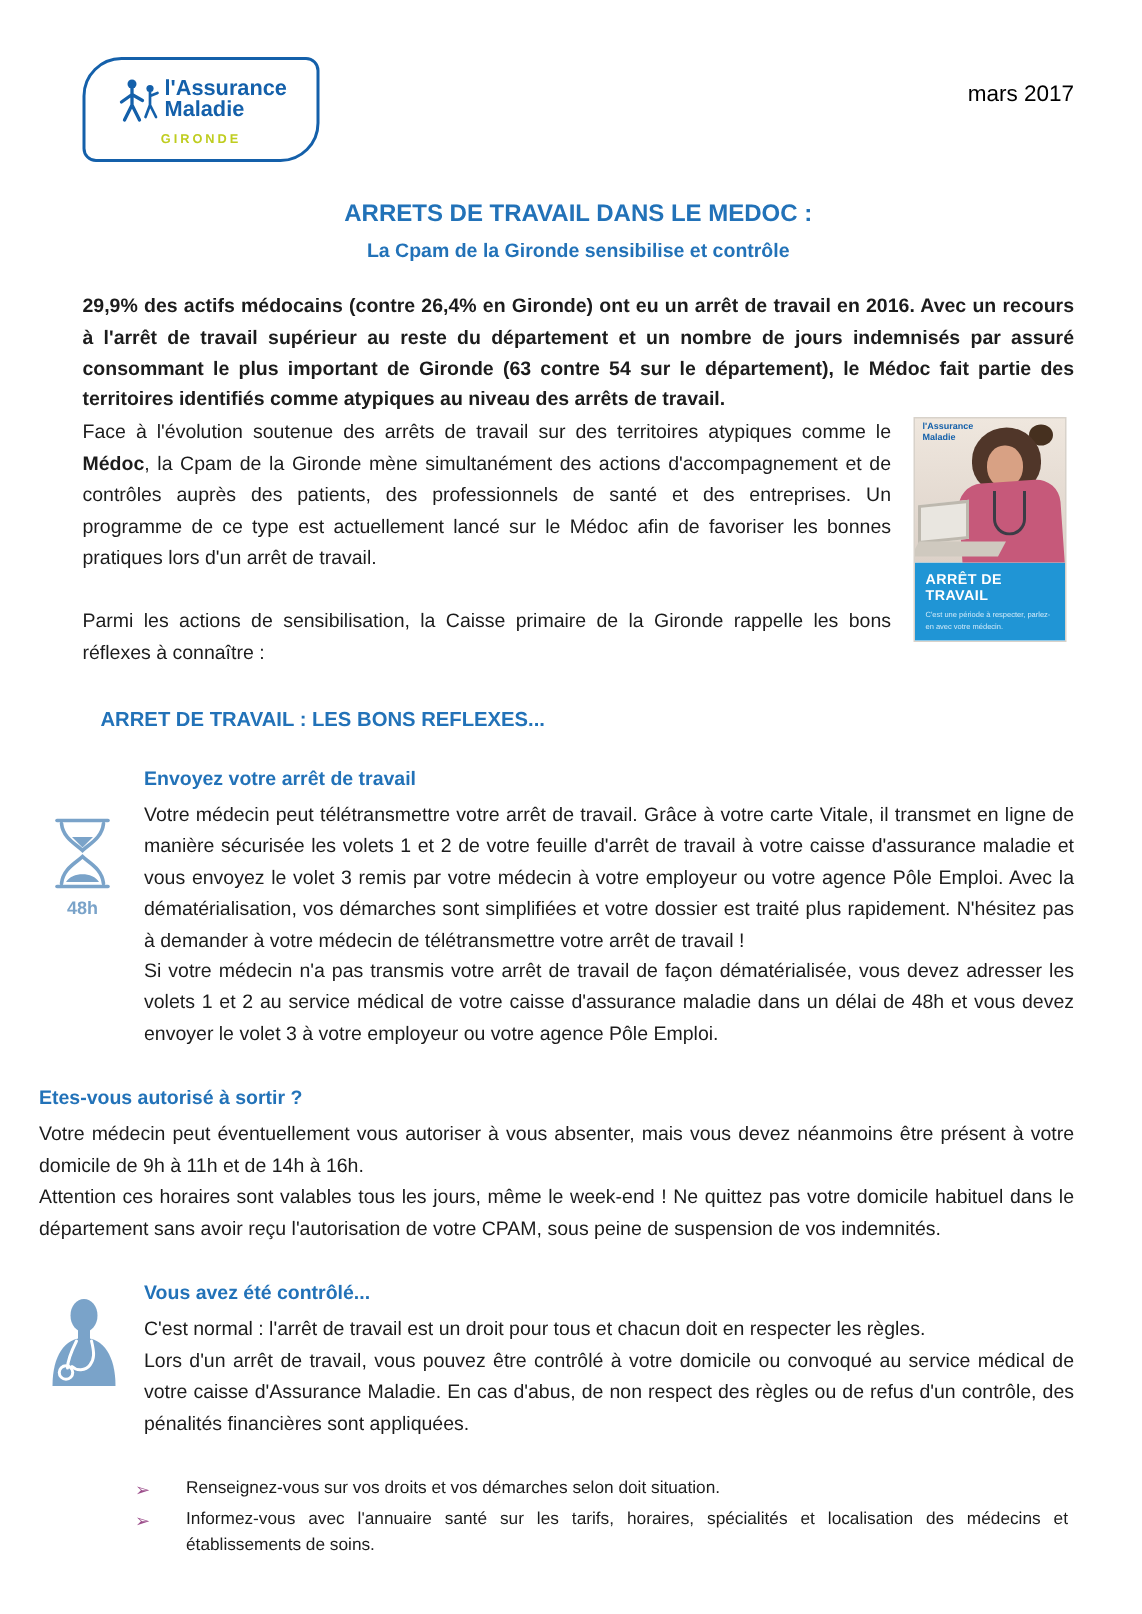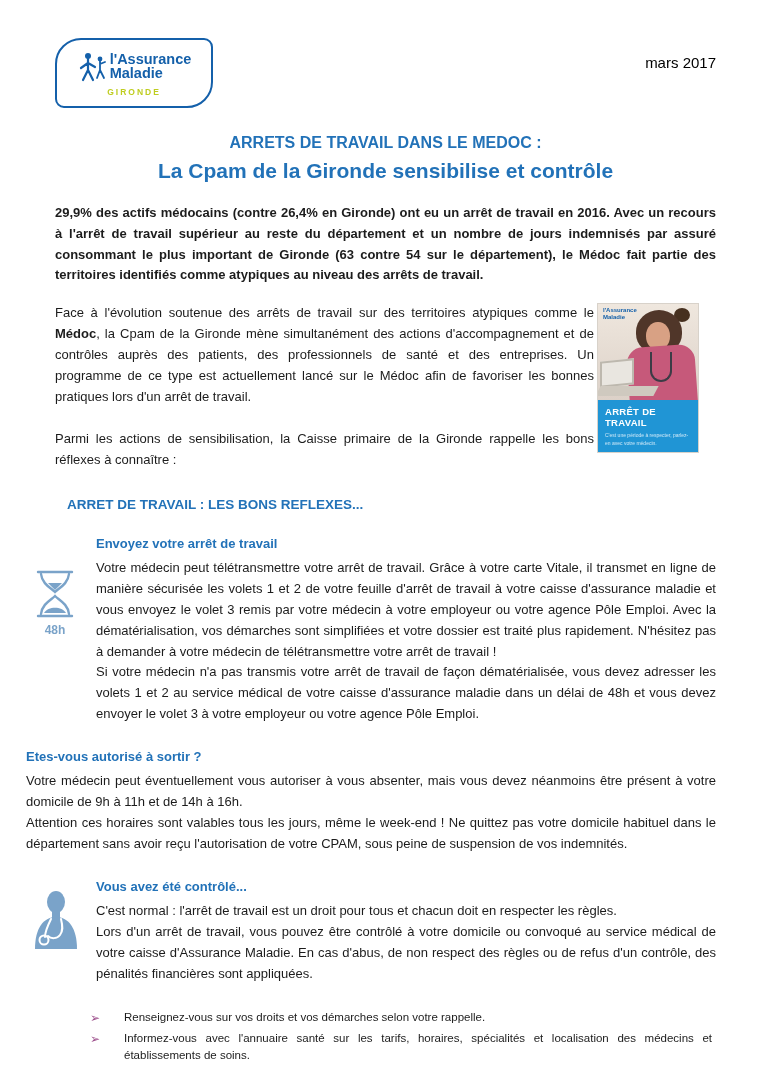--- a/index.html
+++ b/index.html
@@ -16,28 +16,28 @@
   .logo-row { display:flex; align-items:center; gap:1px; }
   .logo-text { color:#1460aa; font-weight:bold; font-size:14.5px; line-height:0.95; text-align:left; }
   .logo-region { color:#bfcd20; font-weight:bold; font-size:8.5px; letter-spacing:2px; margin-top:3px; }
   .title-block { text-align:right; padding-top:14px; }
   .doc-title { font-size:21px; font-weight:bold; color:#000; letter-spacing:0.2px; }
   .doc-date { font-size:15px; color:#000; margin-top:2px; }
 
   
   .headline { text-align:center; margin-top:26px; color:#2272b8; font-weight:bold; }
   .headline .l1 { font-size:16px; }
-  .headline .l2 { font-size:21px; margin-top:7px; }
+  .headline .l2 { font-size:13px; margin-top:7px; }
 
   
   .intro { margin-top:20px; font-weight:bold; font-size:13px; line-height:1.6;
            text-align:justify; }
 
   
-  .content-row { display:flex; margin-top:16px; gap:4px; }
+  .content-row { display:flex; gap:16px; }
   .text-col { width:539px; font-size:13px; line-height:1.62; text-align:justify; }
   .text-col p + p { margin-top:21px; }
   .b { font-weight:bold; }
 
   .brochure { width:100px; height:148px; flex:none; margin-top:2px;
               box-shadow:0 0 0 1px #d8d2ca; display:flex; flex-direction:column; }
   .photo { position:relative; height:96px; background:linear-gradient(#efe7de,#dcd1c8); overflow:hidden; }
   .mini-logo { position:absolute; top:3px; left:5px; font-size:6px; font-weight:bold;
                color:#1460aa; line-height:1.15; z-index:3; }
   .hair { position:absolute; top:6px; left:38px; width:46px; height:44px; background:#503629;
@@ -199,21 +199,21 @@
     <div class="sec-text">
       <div class="sec-title">Vous avez été contrôlé...</div>
       <p>C'est normal : l'arrêt de travail est un droit pour tous et chacun doit en respecter les règles.</p>
       <p>Lors d'un arrêt de travail, vous pouvez être contrôlé à votre domicile ou convoqué au service médical de votre caisse d'Assurance Maladie. En cas d'abus, de non respect des règles ou de refus d'un contrôle, des pénalités financières sont appliquées.</p>
     </div>
   </div>
 
   <div class="footer">
     <div class="bullet">
       <span class="arrow">➢</span>
-      <span class="btxt">Renseignez-vous sur vos droits et vos démarches selon votre rappelle.</span>
+      <span class="btxt">Renseignez-vous sur vos droits et vos démarches selon doit situation.</span>
     </div>
     <div class="bullet">
       <span class="arrow">➢</span>
       <span class="btxt">Informez-vous avec l'annuaire santé sur les tarifs, horaires, spécialités et localisation des médecins et établissements de soins.</span>
     </div>
 
   </div>
 
 </div>
 

